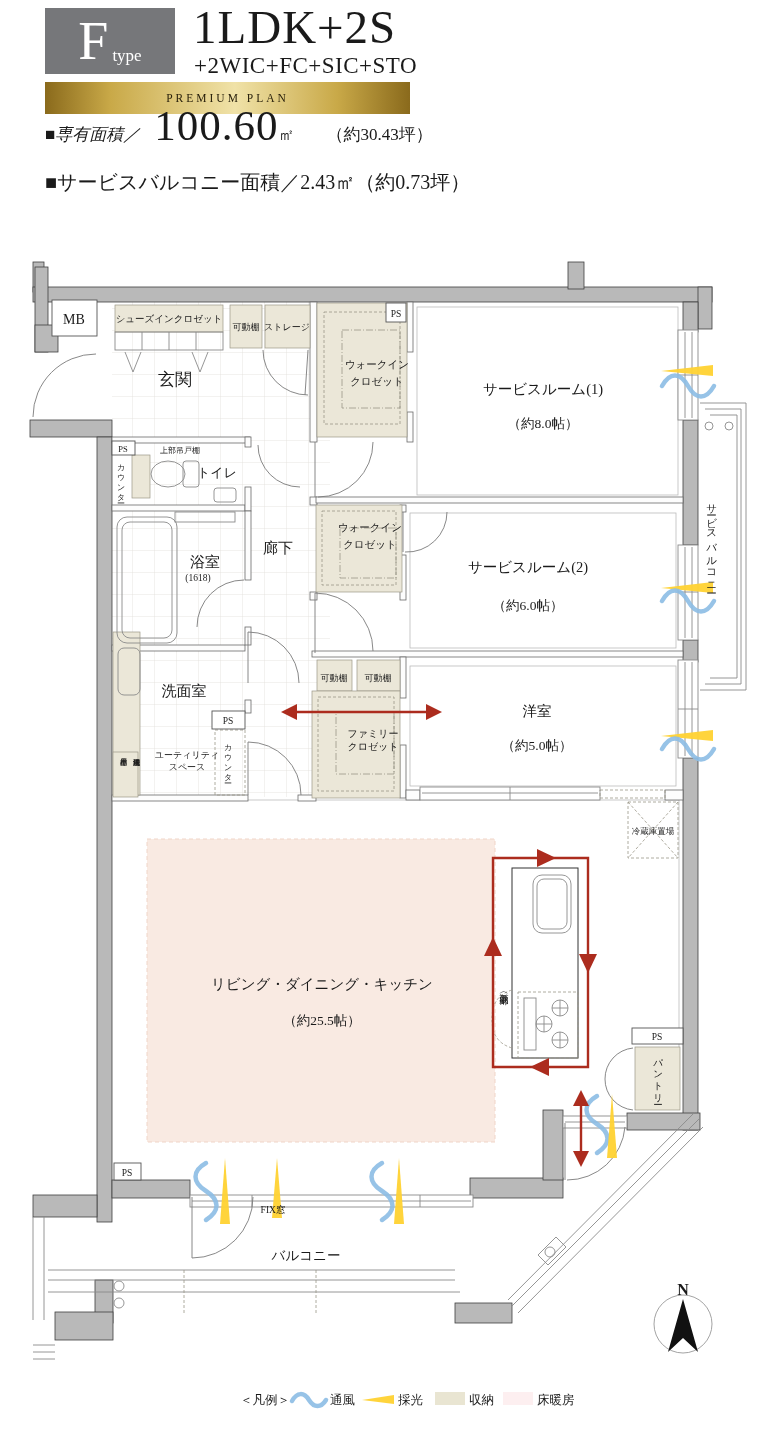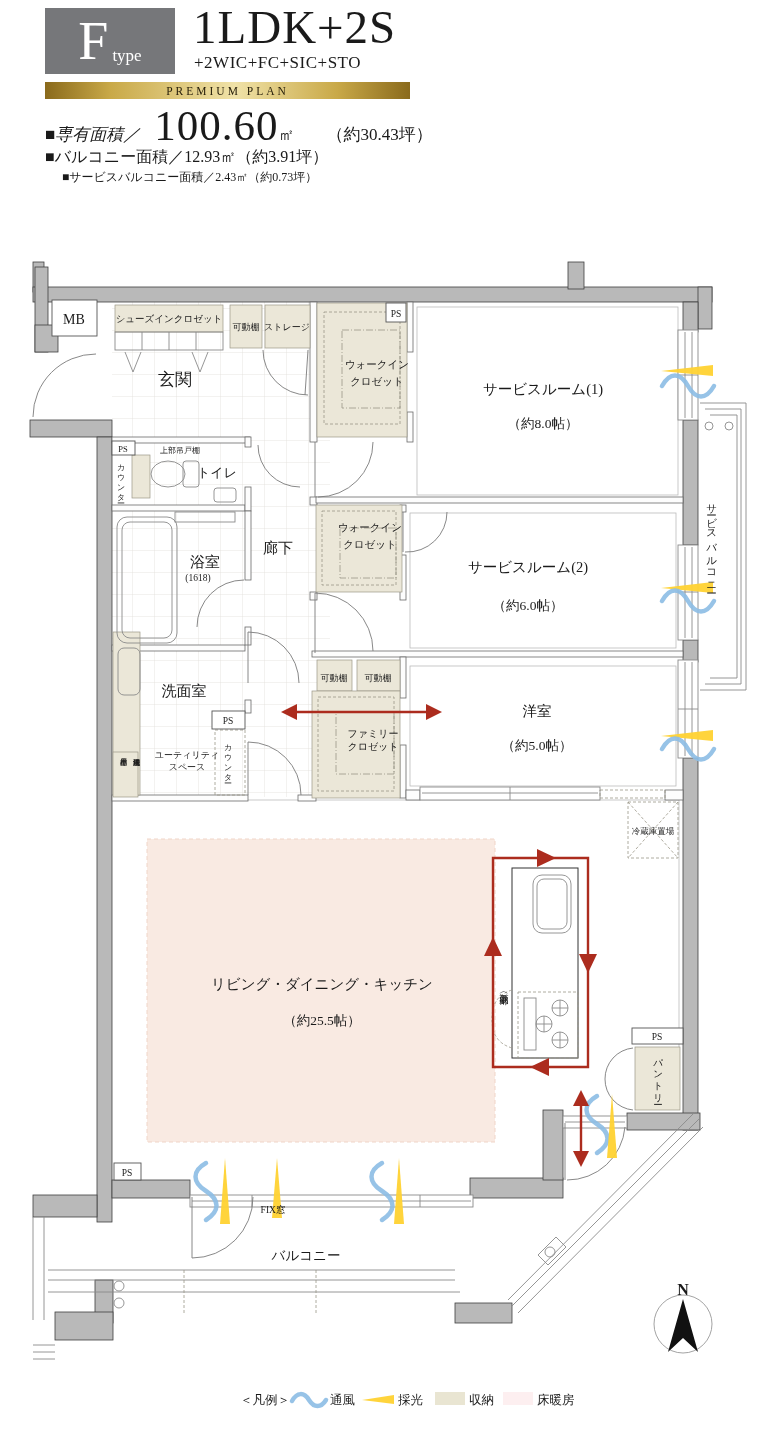--- a/index.html
+++ b/index.html
@@ -4,32 +4,32 @@
 <style>
   html,body{margin:0;padding:0;background:#fff;}
   .page{position:relative;width:765px;height:1441px;background:#fff;overflow:hidden;
         font-family:"Liberation Serif",serif;color:#1a1a1a;}
   
   .type-box{position:absolute;left:45px;top:8px;width:130px;height:66px;background:#76777a;
             color:#fff;display:flex;align-items:center;justify-content:center;}
   .type-box .f{font-size:54px;line-height:1;font-family:"Liberation Serif",serif;}
   .type-box .t{font-size:17px;margin:30px 0 0 4px;}
   .plan-title{position:absolute;left:193px;top:0px;font-size:47px;letter-spacing:1px;white-space:nowrap;}
-  .plan-sub{position:absolute;left:194px;top:53px;font-size:17px;letter-spacing:0.5px;white-space:nowrap;}
-  .premium-bar{position:absolute;left:45px;top:82px;width:365px;height:17px;
+  .plan-sub{position:absolute;left:194px;top:53px;font-size:23px;letter-spacing:0.5px;white-space:nowrap;}
+  .premium-bar{position:absolute;left:45px;top:82px;width:365px;height:32px;
      background:linear-gradient(90deg,#8a6a1c 0%,#c9a948 18%,#f0e2a8 52%,#c9a948 80%,#8a6a1c 100%);
      display:flex;align-items:center;justify-content:center;
      font-size:11.5px;letter-spacing:3px;color:#241c08;}
   .area1{position:absolute;left:45px;top:101px;display:flex;align-items:baseline;white-space:nowrap;}
   .area1 .lbl{font-size:17px;font-style:italic;}
   .area1 .big{font-size:43px;letter-spacing:1px;margin-left:14px;}
   .area1 .unit{font-size:16px;}
   .area1 .note{font-size:17px;margin-left:32px;}
   .area2{position:absolute;left:45px;top:147px;font-size:16px;white-space:nowrap;}
-  .area3{position:absolute;left:62px;top:169px;font-size:12px;white-space:nowrap;}
+  .area3{position:absolute;left:45px;top:169px;font-size:20px;white-space:nowrap;}
   
   svg.plan{position:absolute;left:0;top:0;}
   .w{fill:#b9b9b9;stroke:#3f3f3f;stroke-width:0.8;}
   .p{fill:#fdfdfd;stroke:#6a6a6a;stroke-width:0.8;}
   .bg{fill:#ebe7d8;stroke:#9a9788;stroke-width:0.7;}
   .psbox{fill:#ffffff;stroke:#555;stroke-width:0.9;}
   .door{fill:none;stroke:#7a7a7a;stroke-width:0.9;}
   .win{fill:#ffffff;stroke:#8a8a8a;stroke-width:0.9;}
   .thin{stroke:#8a8a8a;stroke-width:0.9;fill:none;}
   .lt{stroke:#bbb;stroke-width:0.8;fill:none;}
@@ -54,21 +54,20 @@
   </div>
   <div class="plan-title">1LDK+2S</div>
   <div class="plan-sub">+2WIC+FC+SIC+STO</div>
   <div class="premium-bar">PREMIUM PLAN</div>
   <div class="area1">
     <span class="lbl">■専有面積／</span>
       <span class="big">100.60</span>
       <span class="unit">㎡</span>
       <span class="note">（約30.43坪）</span>
   </div>
-  <div class="area2">■バルコニー面積／12.93㎡（約3.91坪）</div>
   <div class="area3">■サービスバルコニー面積／2.43㎡（約0.73坪）</div>
 
   <svg class="plan" width="765" height="1441" viewBox="0 0 765 1441">
     <defs>
       <pattern id="tile" width="22" height="22" patternUnits="userSpaceOnUse">
         <path d="M22,0 H0 V22" fill="none" stroke="#e2dfda" stroke-width="0.8"></path>
       </pattern>
     </defs>
 
     <rect x="112" y="302" width="198" height="135" fill="url(#tile)"></rect>

